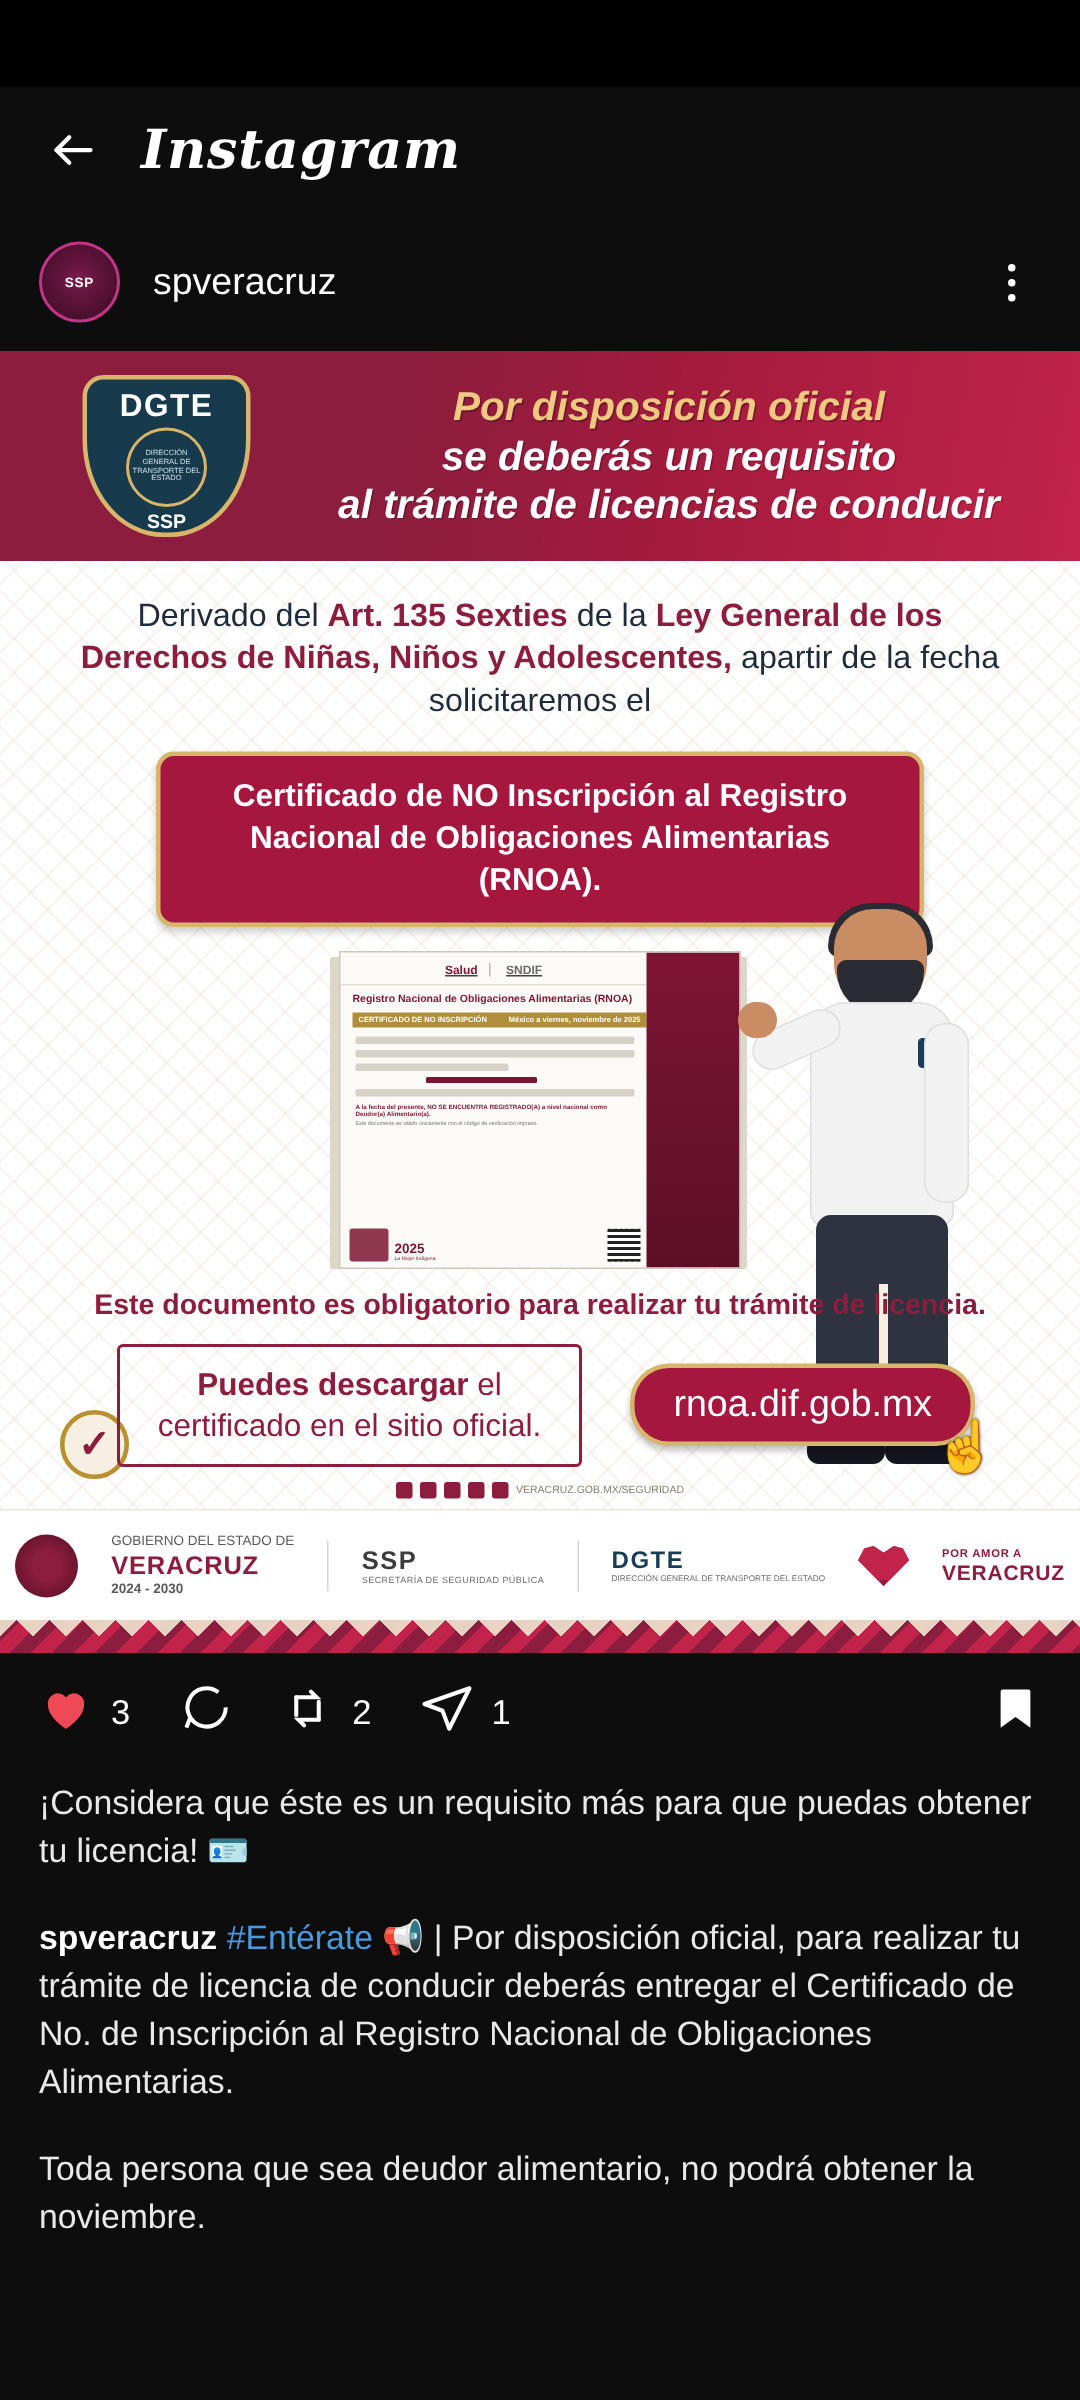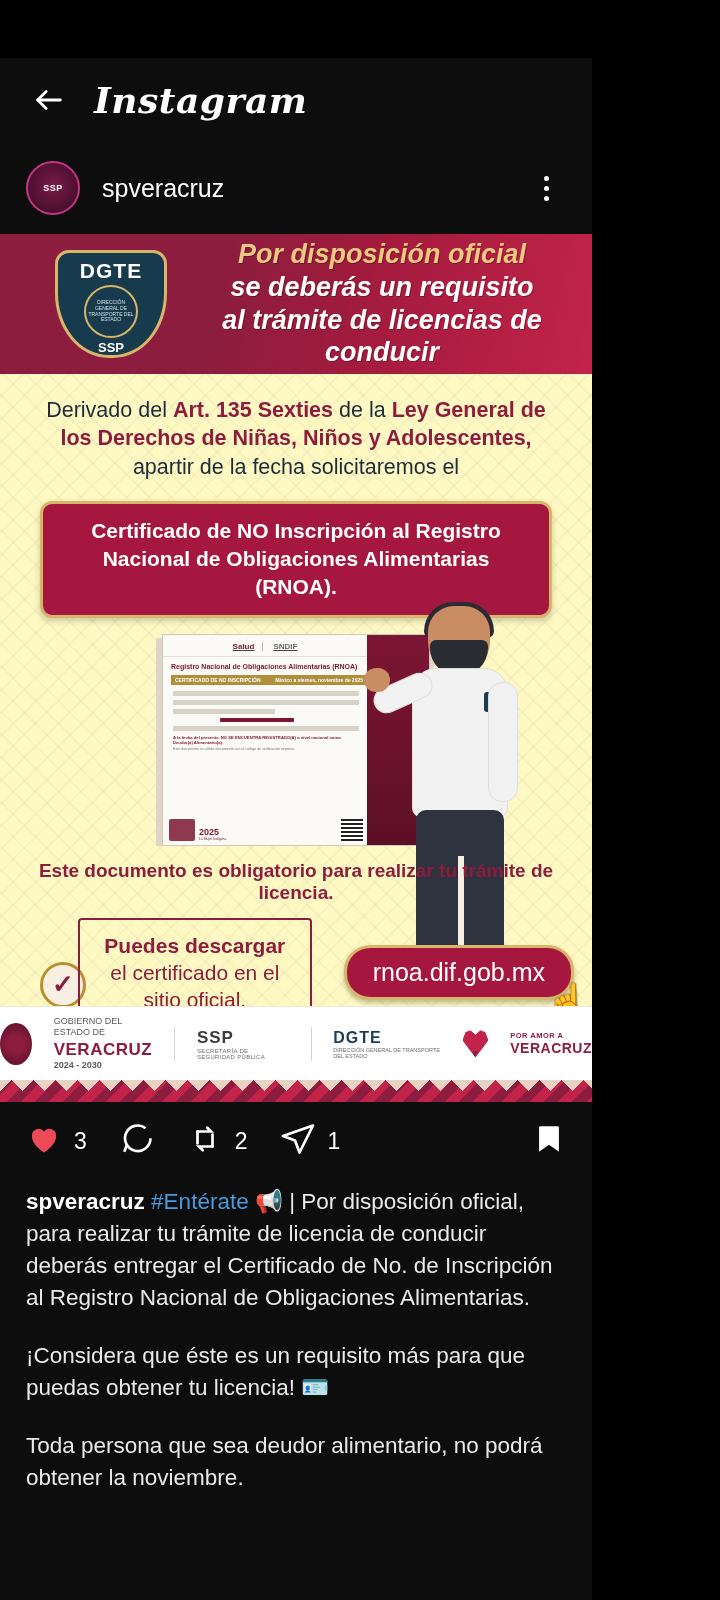--- a/index.html
+++ b/index.html
@@ -4,21 +4,21 @@
 <style>
   * { box-sizing: border-box; margin: 0; padding: 0; }
   html, body {
     width: 720px; height: 1600px;
     background: #000;
     font-family: "Liberation Sans", sans-serif;
     overflow: hidden;
   }
   .phone {
     position: relative;
-    width: 592px; height: 1600px;
+    width: 720px; height: 1600px;
     background: #000;
     display: flex; flex-direction: column;
   }
   
   .status-strip { height: 58px; background: #000; flex: 0 0 58px; }
 
   
   .ig-header {
     flex: 0 0 84px;
     background: #0d0d0d;
@@ -122,21 +122,21 @@
   .banner-text .l2, .banner-text .l3 {
     color: #fff; font-style: italic; font-weight: 800;
     font-size: 27px; line-height: 1.2;
     text-shadow: 1px 1px 0 rgba(0,0,0,.25);
   }
   .banner-text .l3 { font-size: 27px; }
 
   
   .post-body {
     flex: 1;
-    background: #fef9c3;
+    background: #ffffff;
     position: relative;
     padding: 22px 18px 0;
     overflow: hidden;
   }
   .post-body::before{
     content:"";
     position:absolute; inset:0;
     background:
       repeating-linear-gradient(45deg, rgba(190,170,140,.10) 0 2px, transparent 2px 16px),
       repeating-linear-gradient(-45deg, rgba(190,170,140,.10) 0 2px, transparent 2px 16px);
@@ -553,22 +553,22 @@
       <span class="cnt">1</span>
     </div>
     <div class="bookmark">
       <svg viewBox="0 0 24 24" fill="#fff">
           <path d="M6 3h12a1 1 0 0 1 1 1v17l-7-5-7 5V4a1 1 0 0 1 1-1z"></path>
         </svg>
     </div>
   </div>
 
   <div class="caption">
+    <p>¡Considera que éste es un requisito más para que puedas obtener tu licencia! 🪪</p>
     <p>
       <span class="user">spveracruz</span>
       <span class="tag">#Entérate</span>
       <span>📢</span><span> | Por disposición oficial, para realizar tu trámite de licencia de conducir deberás entregar el Certificado de No. de Inscripción al Registro Nacional de Obligaciones Alimentarias.</span>
     </p>
-    <p>¡Considera que éste es un requisito más para que puedas obtener tu licencia! 🪪</p>
     <p>Toda persona que sea deudor alimentario, no podrá obtener la noviembre.</p>
   </div>
 
 </div>
 
 </body></html>

